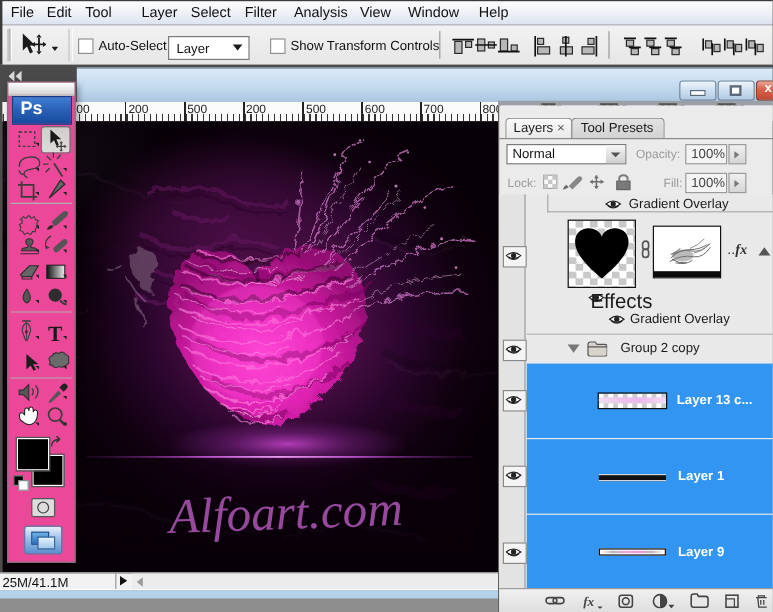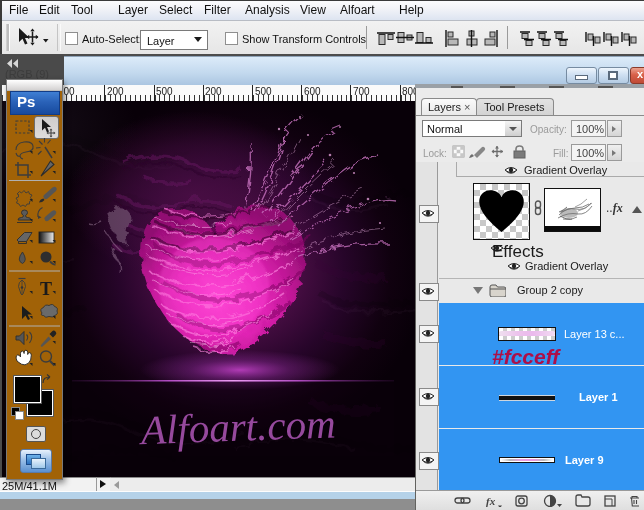--- a/index.html
+++ b/index.html
@@ -15,21 +15,21 @@
 <div class="a" style="left:0;top:0;width:644px;height:20px;background:linear-gradient(#fdfdfe 0%,#f3f4f8 40%,#dde4f1 100%);border-bottom:1px solid #b8bcc4"></div>
 <div class="a tx" style="left:0;top:3px;font-size:12px;color:#101010">
 <span class="a" style="left:9px">File</span>
 <span class="a" style="left:39px">Edit</span>
 <span class="a" style="left:71px">Tool</span>
 <span class="a" style="left:118px">Layer</span>
 <span class="a" style="left:159px">Select</span>
 <span class="a" style="left:204px">Filter</span>
 <span class="a" style="left:245px">Analysis</span>
 <span class="a" style="left:300px">View</span>
-<span class="a" style="left:340px">Alfoart</span>
+<span class="a" style="left:340px">Window</span>
 <span class="a" style="left:399px">Help</span>
 </div>
 
 <div class="a" style="left:0;top:21px;width:644px;height:33px;background:linear-gradient(#f2f2f2,#e6e6e6);border-bottom:1px solid #9a9a9a"></div>
 <div class="a" style="left:0;top:0;width:2px;height:54px;background:#3a3a3a"></div>
 <div class="a" style="left:6px;top:24px;width:2px;height:27px;border-left:1px solid #cfcfcf;border-right:1px solid #fff;background:#bdbdbd"></div>
 
 <svg class="a" style="left:16px;top:26px" width="36" height="22" viewBox="0 0 36 22">
 <path d="M3 2 L3 16 L6.5 12.8 L9 18.5 L11.5 17.4 L9 12 L13.5 12 Z" fill="#1a1a1a"></path>
 <g stroke="#1a1a1a" stroke-width="1.5">
@@ -299,21 +299,21 @@
 <div class="a" style="left:0;top:477px;width:415px;height:14px;background:#f2f2f2;border-top:1px solid #8a8a8a"></div>
 <div class="a tx" style="left:2px;top:480px;font-size:11px;color:#111">25M/41.1M</div>
 <div class="a" style="left:96px;top:477px;width:13px;height:14px;border-left:1px solid #999;border-right:1px solid #999"></div>
 <div class="a" style="left:100px;top:480px;width:0;height:0;border-top:4px solid transparent;border-bottom:4px solid transparent;border-left:6px solid #111"></div>
 <div class="a" style="left:110px;top:478px;width:305px;height:13px;background:#ececec"></div>
 <div class="a" style="left:114px;top:481px;width:0;height:0;border-top:4px solid transparent;border-bottom:4px solid transparent;border-right:5px solid #9a9a9a"></div>
 <div class="a" style="left:0;top:491px;width:415px;height:1px;background:#fdfdfd"></div>
 <div class="a" style="left:0;top:492px;width:415px;height:7px;background:#b5d2e9"></div>
 <div class="a" style="left:0;top:499px;width:415px;height:11px;background:#8e8e8e"></div>
 
-<div class="a" style="left:6px;top:79px;width:55px;height:399px;background:#a16207;border:1px solid #7a7a7a;box-shadow:2px 3px 6px rgba(0,0,0,0.45)">
+<div class="a" style="left:6px;top:68px;width:55px;height:399px;background:#ec4899;border:1px solid #7a7a7a;box-shadow:2px 3px 6px rgba(0,0,0,0.45)">
   <div class="a" style="left:0;top:0;width:55px;height:10px;background:linear-gradient(#ffffff,#d4d2d2);border-bottom:1px solid #bdbdbd"></div>
   <div class="a" style="left:3px;top:11px;width:48px;height:22px;background:linear-gradient(#3f7fd4,#2a62b8 45%,#174a9e);border:1px solid #123c86"></div>
   <div class="a tx" style="left:10px;top:13px;font-size:15px;font-weight:bold;color:#fff">Ps</div>
 
   <div class="a" style="left:27px;top:36px;width:23px;height:21px;background:linear-gradient(#cfcdcc,#dedcdb);border:1px solid #6f6f6f;border-radius:3px"></div>
   <svg class="a" style="left:0;top:33px" width="55" height="300" viewBox="0 0 55 300">
   <defs>
         <linearGradient id="gr1" x1="0" x2="1">
           <stop offset="0" stop-color="#111"></stop>
           <stop offset="1" stop-color="#eee"></stop>
@@ -519,29 +519,28 @@
  <div class="a" style="left:23px;top:215px;width:206px;height:62px;background:#3295f2"></div>
  <div class="a" style="left:23px;top:278px;width:206px;height:62px;background:#3295f2"></div>
  <div class="a" style="left:23px;top:341px;width:206px;height:61px;background:#3295f2"></div>
 
  <div class="a" style="left:3px;top:237px;width:18px;height:16px;background:#f4f4f4;border:1px solid #8a8a8a"></div>
  <svg class="a" style="left:5px;top:240px" width="14" height="10" viewBox="0 0 14 10">
       <use href="#eye"></use>
     </svg>
  <div class="a" style="left:82px;top:239px;width:58px;height:14px;border:1px solid #111;background:repeating-conic-gradient(#ccc 0 25%,#fff 0 50%) 0 0/8px 8px;box-sizing:border-box"></div>
  <div class="a" style="left:83px;top:243px;width:56px;height:5px;background:linear-gradient(90deg,#efe0ef,#ecc2ec 35%,#eab9ec 60%,#f2dcf2);border-radius:2px;filter:blur(0.4px)"></div>
- <div class="a tx" style="left:148px;top:240px;font-size:11px;font-weight:normal;color:#fff">Layer 13 c...</div>
- <div class="a tx" style="left:76px;top:257px;font-size:21px;font-weight:bold;font-style:italic;color:#ad0f48">#fcceff</div>
+ <div class="a tx" style="left:148px;top:240px;font-size:11px;font-weight:bold;color:#fff">Layer 13 c...</div>
 
  <div class="a" style="left:3px;top:300px;width:18px;height:16px;background:#f4f4f4;border:1px solid #8a8a8a"></div>
  <svg class="a" style="left:5px;top:303px" width="14" height="10" viewBox="0 0 14 10">
       <use href="#eye"></use>
     </svg>
  <div class="a" style="left:83px;top:307px;width:56px;height:6px;background:#111;border-top:1px solid #cfd6dd;border-bottom:1px solid #cfd6dd;box-sizing:border-box"></div>
- <div class="a tx" style="left:163px;top:303px;font-size:11px;font-weight:bold;color:#fff">Layer 1</div>
+ <div class="a tx" style="left:149px;top:303px;font-size:11px;font-weight:bold;color:#fff">Layer 1</div>
 
  <div class="a" style="left:3px;top:364px;width:18px;height:16px;background:#f4f4f4;border:1px solid #8a8a8a"></div>
  <svg class="a" style="left:5px;top:367px" width="14" height="10" viewBox="0 0 14 10">
       <use href="#eye"></use>
     </svg>
  <div class="a" style="left:83px;top:369px;width:56px;height:6px;background:#fff;border:1px solid #111;box-sizing:border-box"></div>
  <div class="a" style="left:85px;top:371px;width:52px;height:2px;background:linear-gradient(90deg,#fff,#b8b8b8 18%,#eba0e0 38%,#ea96e2 62%,#bbb 82%,#fff)"></div>
  <div class="a tx" style="left:149px;top:366px;font-size:11px;font-weight:bold;color:#fff">Layer 9</div>
 
  <div class="a" style="left:0;top:402px;width:229px;height:20px;background:linear-gradient(#f0f0f0,#dedede);border-top:1px solid #9a9a9a"></div>

